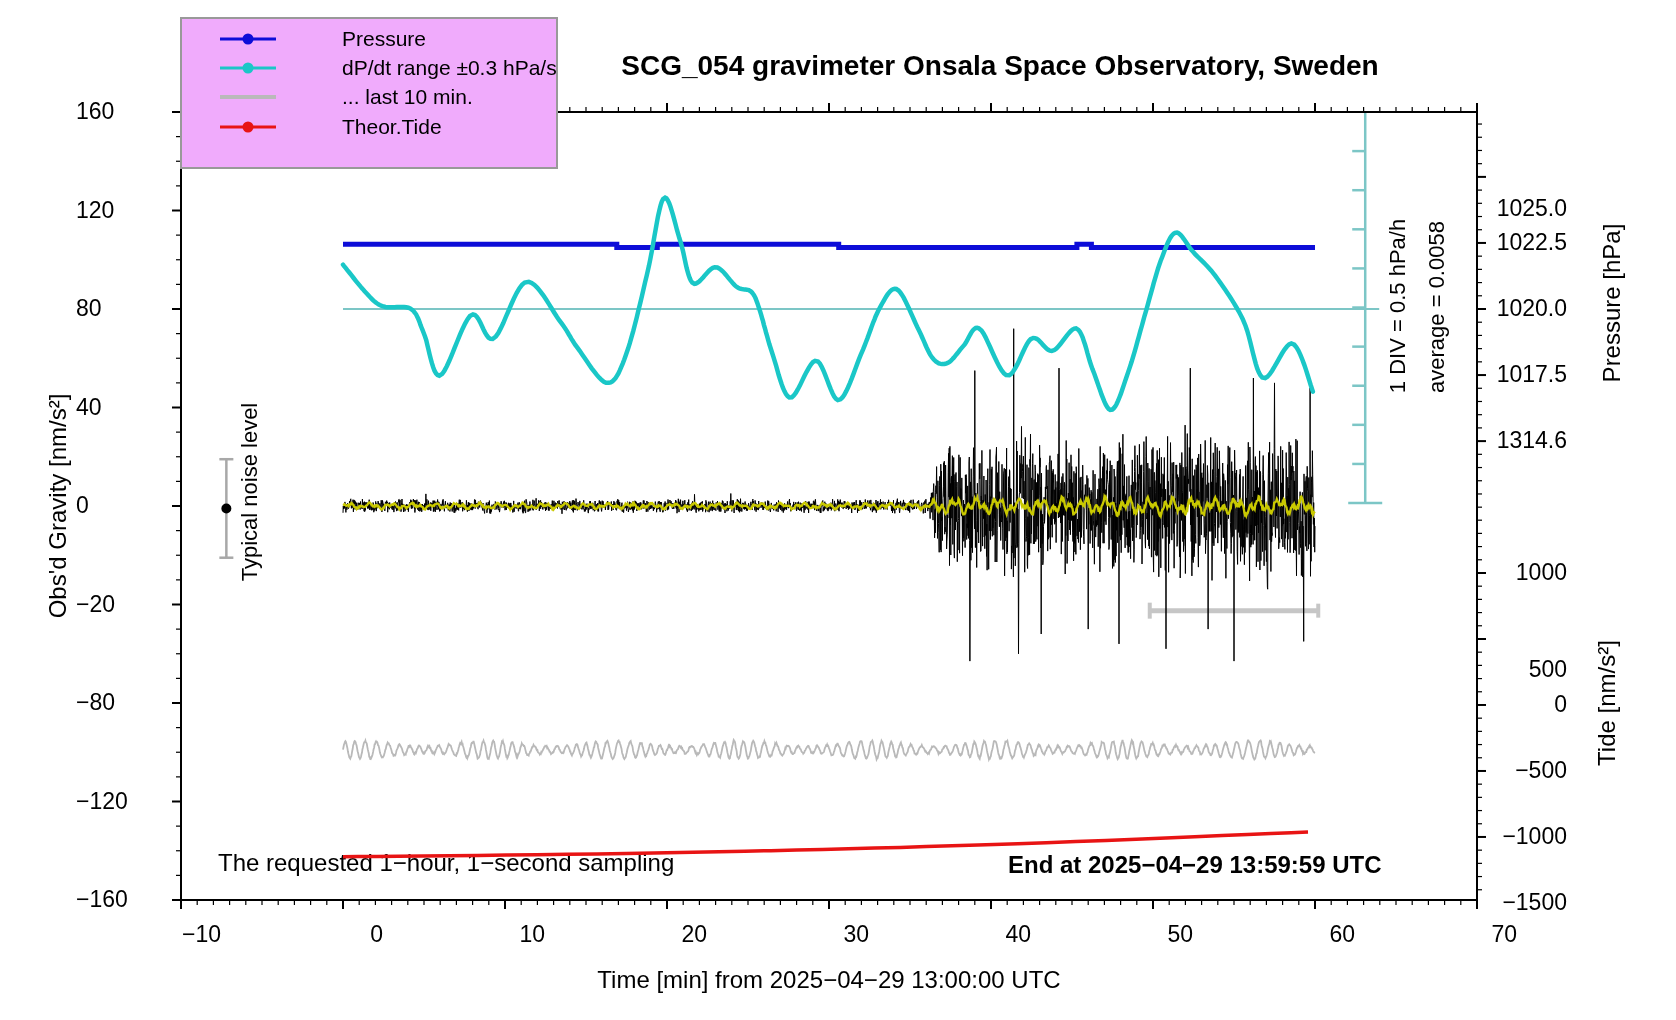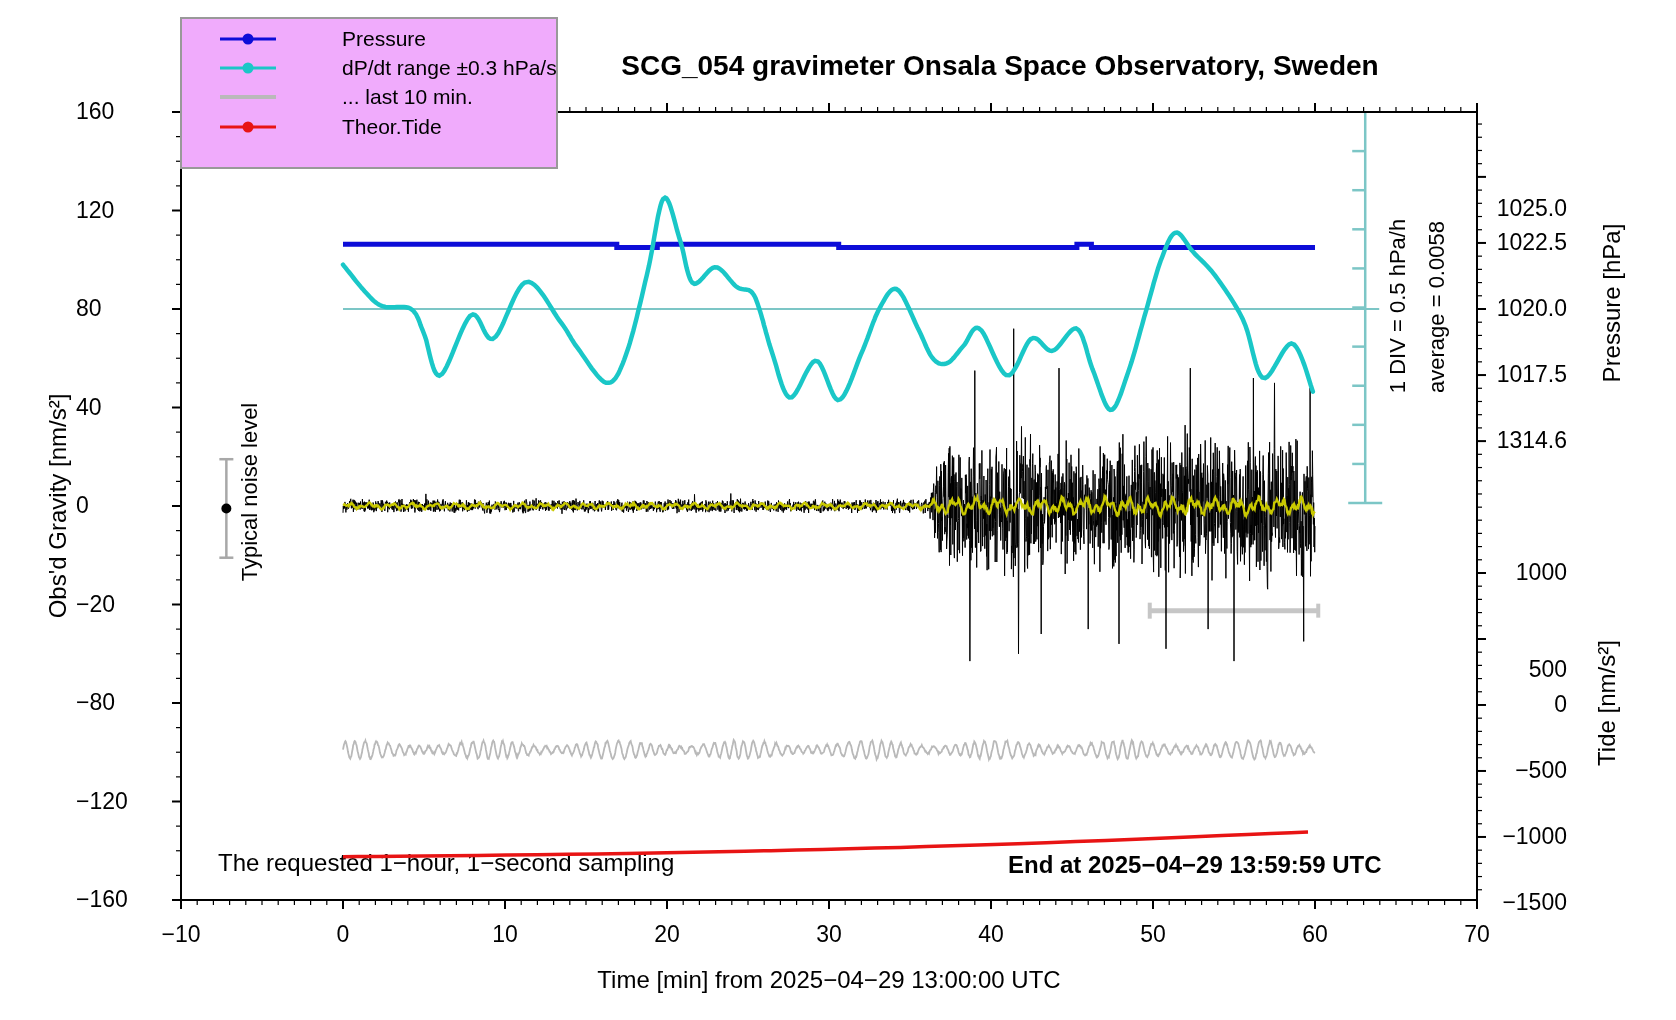--- a/index.html
+++ b/index.html
@@ -4,21 +4,21 @@
 <style>
   html,body{margin:0;padding:0;background:#fff;}
   body{width:1676px;height:1020px;position:relative;overflow:hidden;
        font-family:"Liberation Sans","DejaVu Sans",sans-serif;color:#000;}
   #chart-root{position:absolute;inset:0;background:#fff;}
   #plot-svg{position:absolute;left:0;top:0;z-index:5;pointer-events:none;}
   #text-layer{position:absolute;inset:0;z-index:2;}
   #page-title{position:absolute;left:560px;top:50px;width:880px;text-align:center;
       font-size:28px;font-weight:bold;white-space:nowrap;z-index:3;}
   .tick-label{position:absolute;font-size:23px;white-space:nowrap;}
-  .xlab{width:80px;text-align:center;}
+  .xlab{width:80px;text-align:right;}
   .ylab-left{width:80px;text-align:left;}
   .ylab-right{width:120px;text-align:right;}
   .rot{position:absolute;transform:translate(-50%,-50%) rotate(-90deg);white-space:nowrap;}
   #ylabel-gravity,#ylabel-pressure,#ylabel-tide{font-size:24px;}
   #div-note,#avg-note,#noise-note{font-size:22px;}
   #xlabel{position:absolute;left:429px;top:966px;width:800px;text-align:center;font-size:24px;}
   #annot-left{position:absolute;left:218px;top:849px;font-size:24px;font-weight:normal;white-space:nowrap;z-index:2;}
   #annot-right{position:absolute;left:1008px;top:851px;font-size:24px;font-weight:bold;white-space:nowrap;z-index:2;}
   #legend-box{position:absolute;left:180px;top:17px;width:378px;height:152px;background:#f0abfc;
       border:2px solid #999;box-sizing:border-box;z-index:10;padding-top:5px;}

